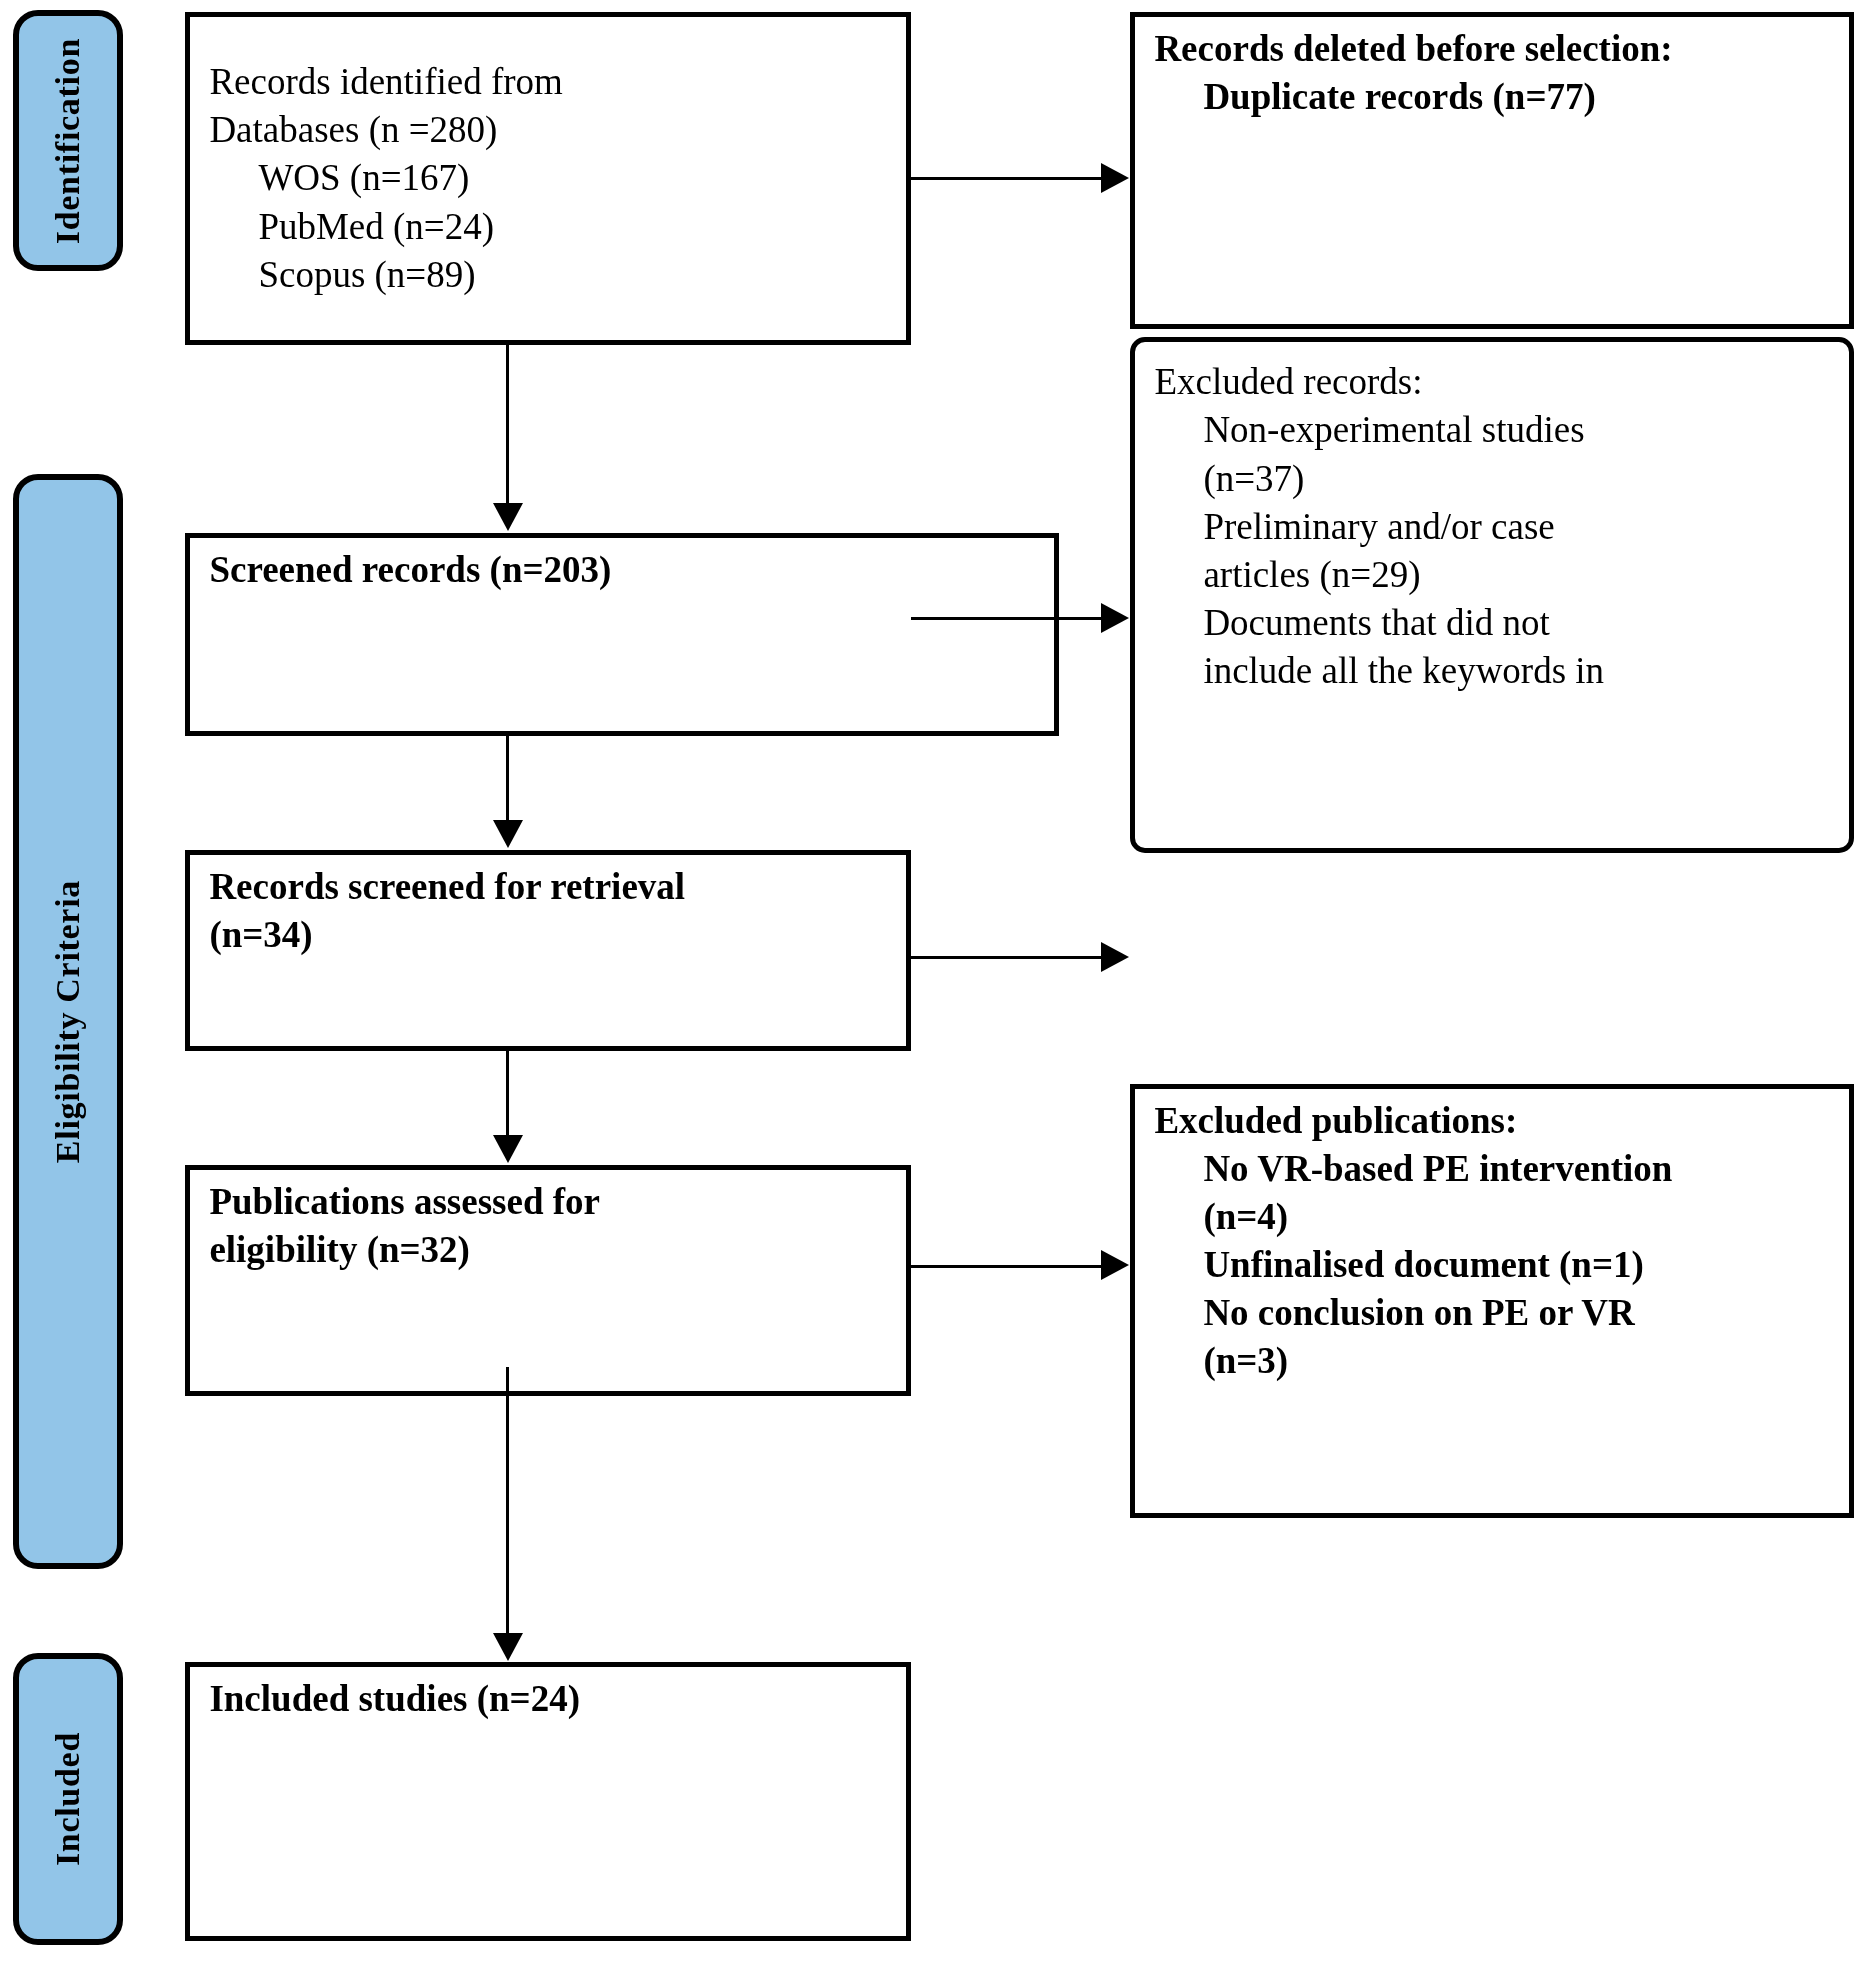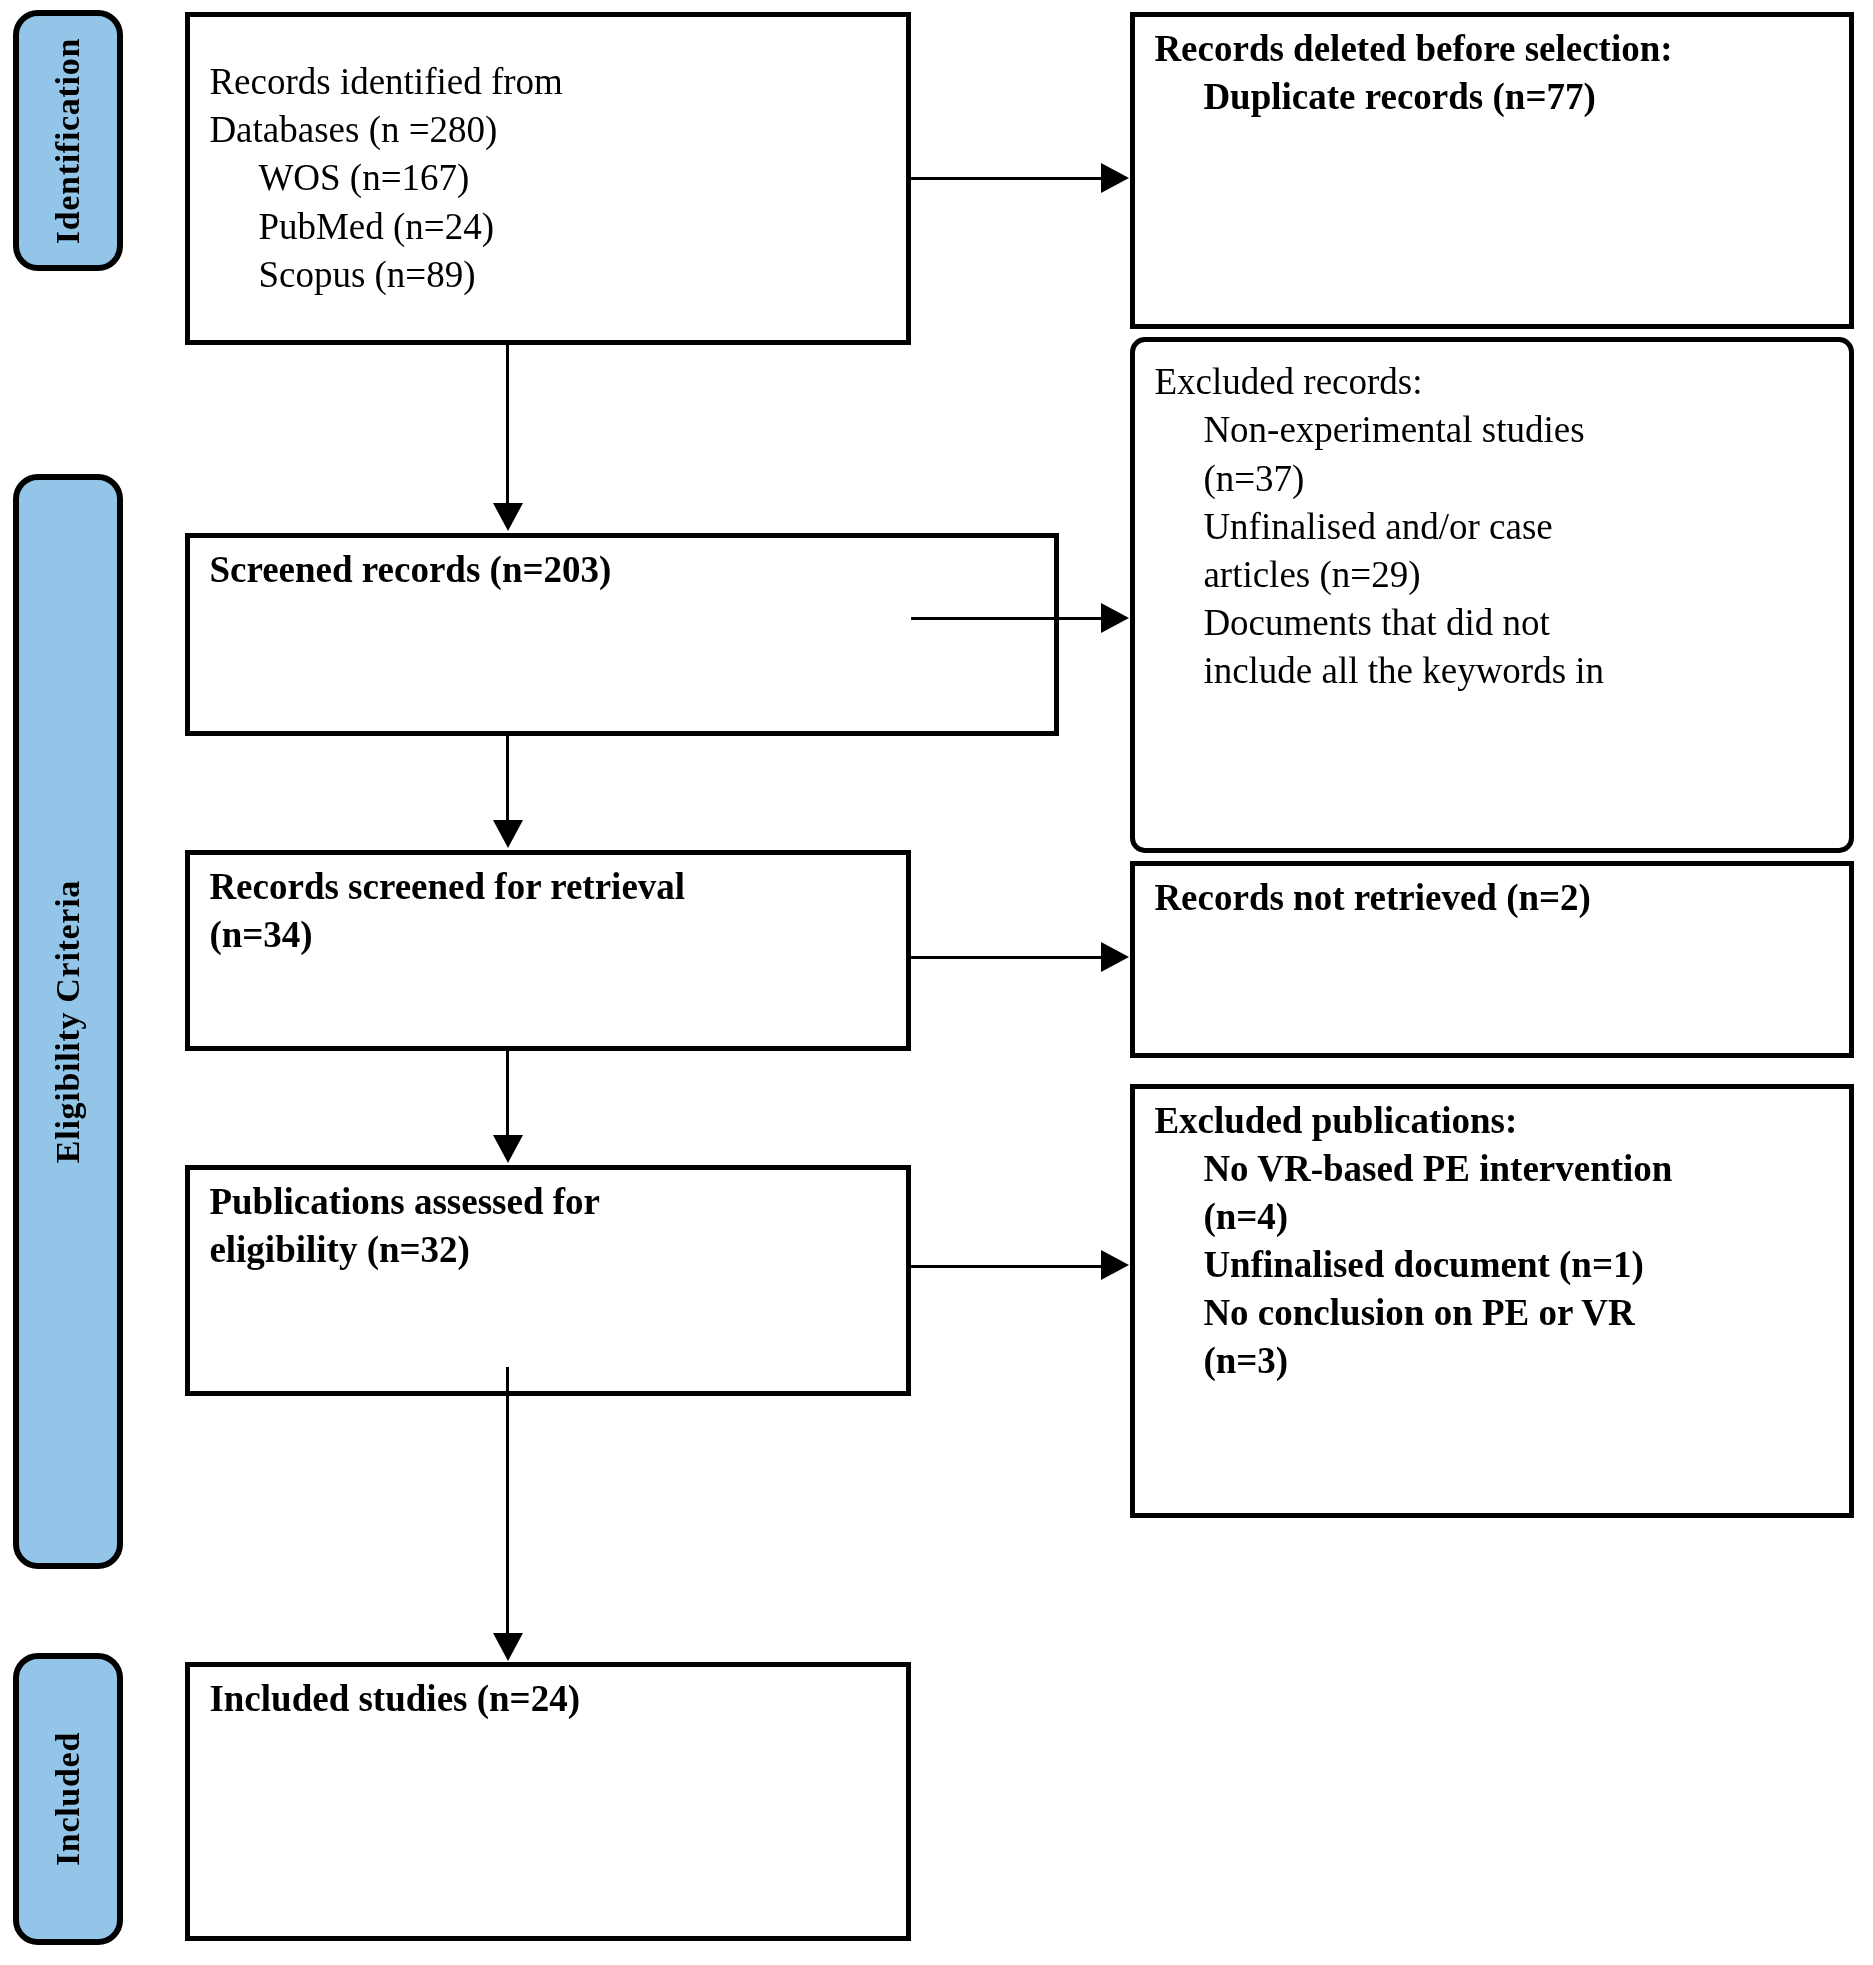--- a/index.html
+++ b/index.html
@@ -125,32 +125,27 @@
       <span>Records deleted before selection:</span>
       <span class="ind">Duplicate records (n=77)</span>
     </div>
   </div>
 
   <div class="fbox" style="left:1130px; top:337px; width:724px; height:516px; align-items:flex-start; padding-top:16.4px;border-radius:15px;">
     <div class="btext">
       <span>Excluded records:</span>
       <span class="ind">Non-experimental studies</span>
       <span class="ind">(n=37)</span>
-      <span class="ind">Unfinalised and/or case</span>
+      <span class="ind">Preliminary and/or case</span>
       <span class="ind">articles (n=29)</span>
       <span class="ind">Documents that did not</span>
       <span class="ind">include all the keywords in</span>
     </div>
   </div>
 
-  <div class="fbox vcenter" style="left:1130px; top:861px; width:724px; height:197px;">
-    <div class="btext">
-      <span>Records not retrieved (n=2)</span>
-    </div>
-  </div>
 
   <div class="fbox vcenter" style="left:1130px; top:1084px; width:724px; height:434px;">
     <div class="btext">
       <span>Excluded publications:</span>
       <span class="ind">No VR-based PE intervention</span>
       <span class="ind">(n=4)</span>
       <span class="ind">Unfinalised document (n=1)</span>
       <span class="ind">No conclusion on PE or VR</span>
       <span class="ind">(n=3)</span>
     </div>

